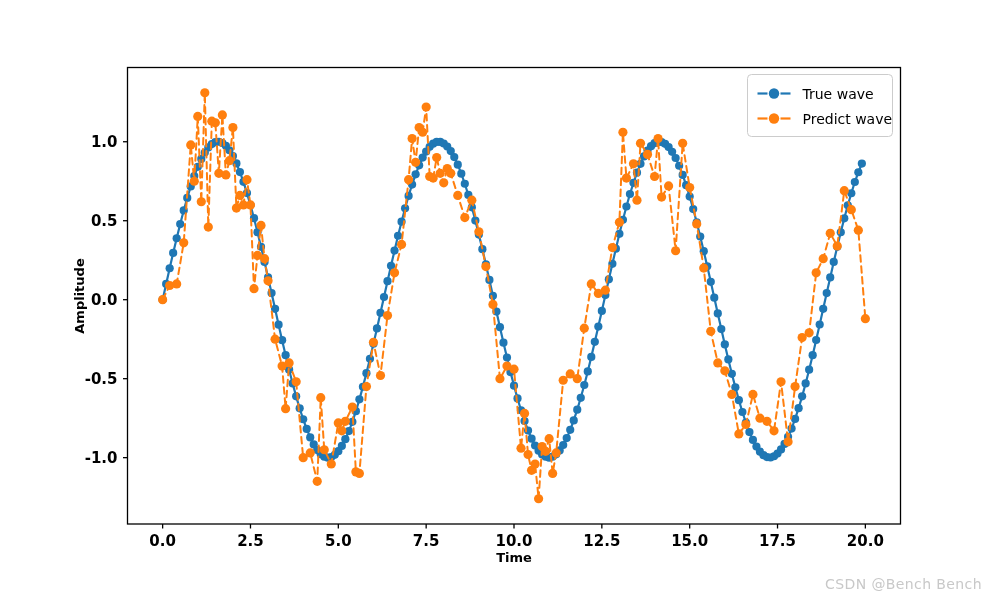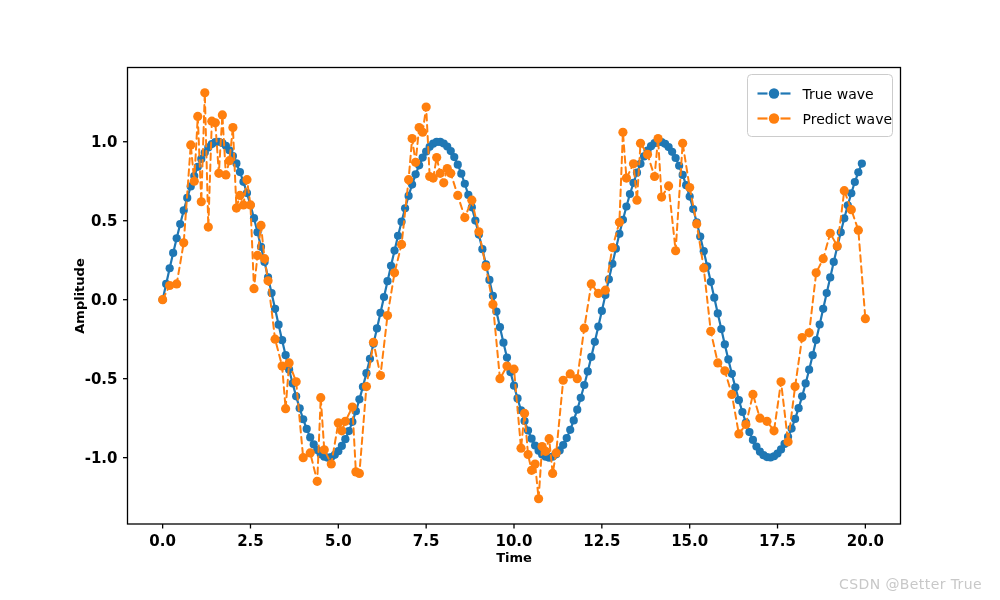--- a/index.html
+++ b/index.html
@@ -450,14 +450,14 @@
         <line x1="780.5" y1="93.5" x2="790.5" y2="93.5" stroke="#1f77b4" stroke-width="2.2"></line>
         <circle cx="774" cy="93.5" r="5.2" fill="#1f77b4"></circle>
         <text x="802.5" y="98.5" class="legend-label">True wave</text>
         <line x1="757.5" y1="118.5" x2="767.5" y2="118.5" stroke="#ff7f0e" stroke-width="2.2"></line>
         <line x1="780.5" y1="118.5" x2="790.5" y2="118.5" stroke="#ff7f0e" stroke-width="2.2"></line>
         <circle cx="774" cy="118.5" r="5.2" fill="#ff7f0e"></circle>
         <text x="802.5" y="123.5" class="legend-label">Predict wave</text>
       </g>
   </svg>
 
-  <div class="watermark">CSDN @Better True</div>
+  <div class="watermark">CSDN @Bench Bench</div>
 </div>
 
 </body></html>

